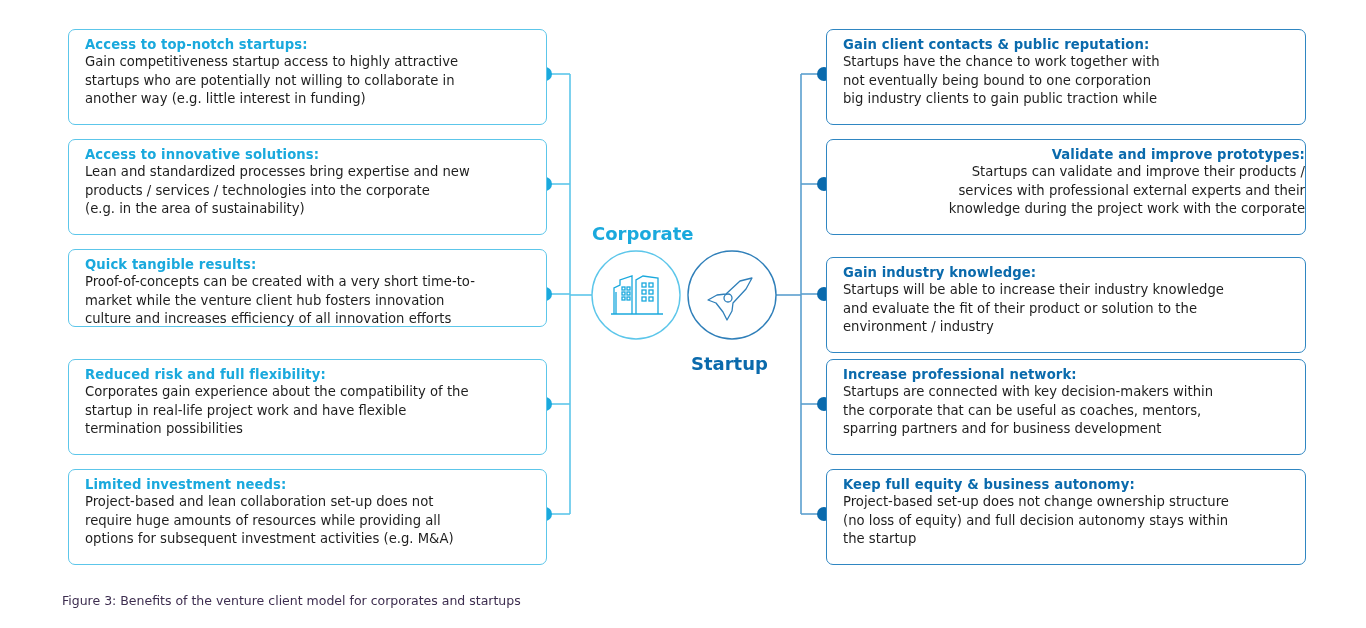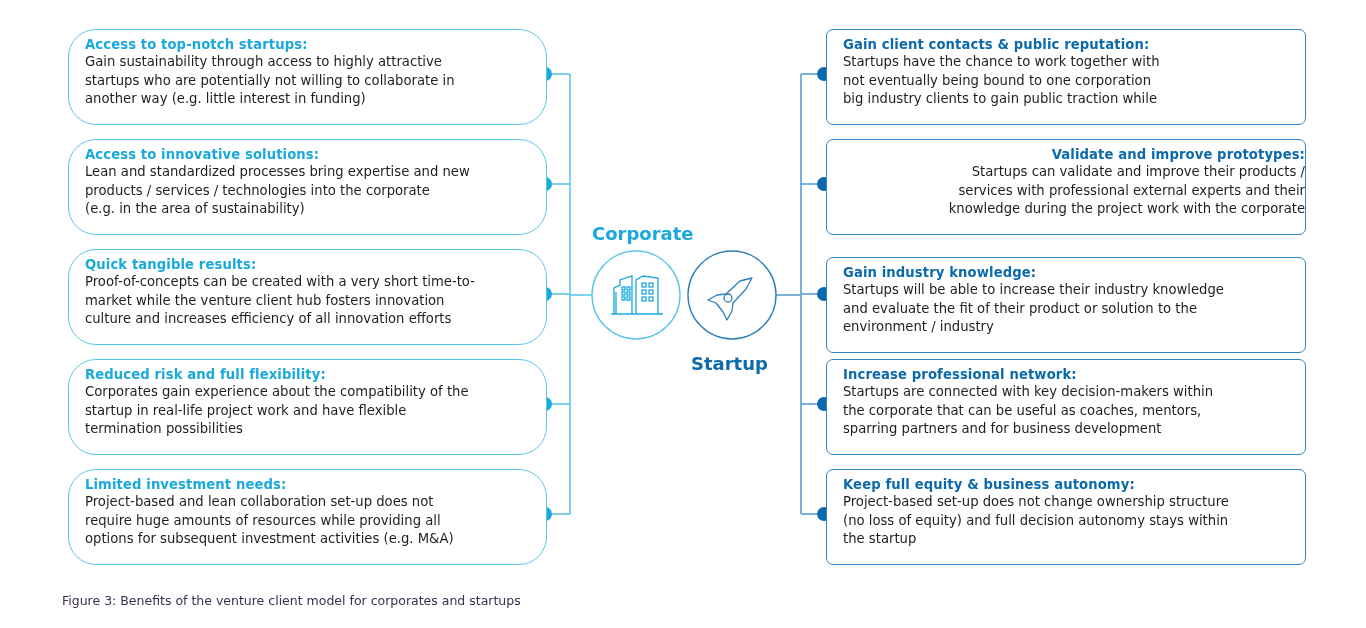--- a/index.html
+++ b/index.html
@@ -1,20 +1,20 @@
 <!DOCTYPE html>
 <html><head>
 <meta charset="utf-8">
 <style>
   html, body { margin:0; padding:0; background:#ffffff; }
   body { width:1366px; height:628px; position:relative; overflow:hidden;
          font-family:"DejaVu Sans", sans-serif; }
   .box { position:absolute; box-sizing:border-box; border:1.5px solid; border-radius:7px;
          background:#fff; padding:6px 0 0 16px; }
-  .box.left { left:68px; width:479px; border-color:#5cc6ea;border-radius:28px; }
+  .box.left { left:68px; width:479px; border-color:#5cc6ea; }
   .box.right { left:826px; width:480px; border-color:#2f86c2; }
   .box .title { font-weight:bold; font-size:13.2px; line-height:17px; letter-spacing:0.1px; }
   .box.left .title { color:#1aa9dd; }
   .box.right .title { color:#0a6aac; }
   .box .body { font-size:13.2px; line-height:18.5px; color:#1e1e1e; }
   .hub-label { position:absolute; font-weight:bold; font-size:18px; }
   .caption { position:absolute; left:62px; top:593px; font-size:12.5px; color:#3d2d4f; }
   svg.lines { position:absolute; left:0; top:0; }
 </style>
 </head>
@@ -84,31 +84,31 @@
       <circle cx="824" cy="514" r="7"></circle>
     </g>
 </svg>
 
 <div class="hub-label" style="left:592px; top:223px; color:#1aa9dd;">Corporate</div>
 <div class="hub-label" style="left:691px; top:353px; color:#0a6aac;">Startup</div>
 
 <div id="left-col">
     <div class="box left" style="top: 29px; height: 96px;">
       <div class="title">Access to top-notch startups:</div>
-      <div class="body">Gain sustainability through access to highly attractive</div>
+      <div class="body">Gain competitiveness startup access to highly attractive</div>
       <div class="body">startups who are potentially not willing to collaborate in</div>
       <div class="body">another way (e.g. little interest in funding)</div>
     </div>
     <div class="box left" style="top: 139px; height: 96px;">
       <div class="title">Access to innovative solutions:</div>
       <div class="body">Lean and standardized processes bring expertise and new</div>
       <div class="body">products / services / technologies into the corporate</div>
       <div class="body">(e.g. in the area of sustainability)</div>
     </div>
-    <div class="box left" style="top: 249px; height: 96px;">
+    <div class="box left" style="top: 249px; height: 78px;">
       <div class="title">Quick tangible results:</div>
       <div class="body">Proof-of-concepts can be created with a very short time-to-</div>
       <div class="body">market while the venture client hub fosters innovation</div>
       <div class="body">culture and increases efficiency of all innovation efforts</div>
     </div>
     <div class="box left" style="top: 359px; height: 96px;">
       <div class="title">Reduced risk and full flexibility:</div>
       <div class="body">Corporates gain experience about the compatibility of the</div>
       <div class="body">startup in real-life project work and have flexible</div>
       <div class="body">termination possibilities</div>

